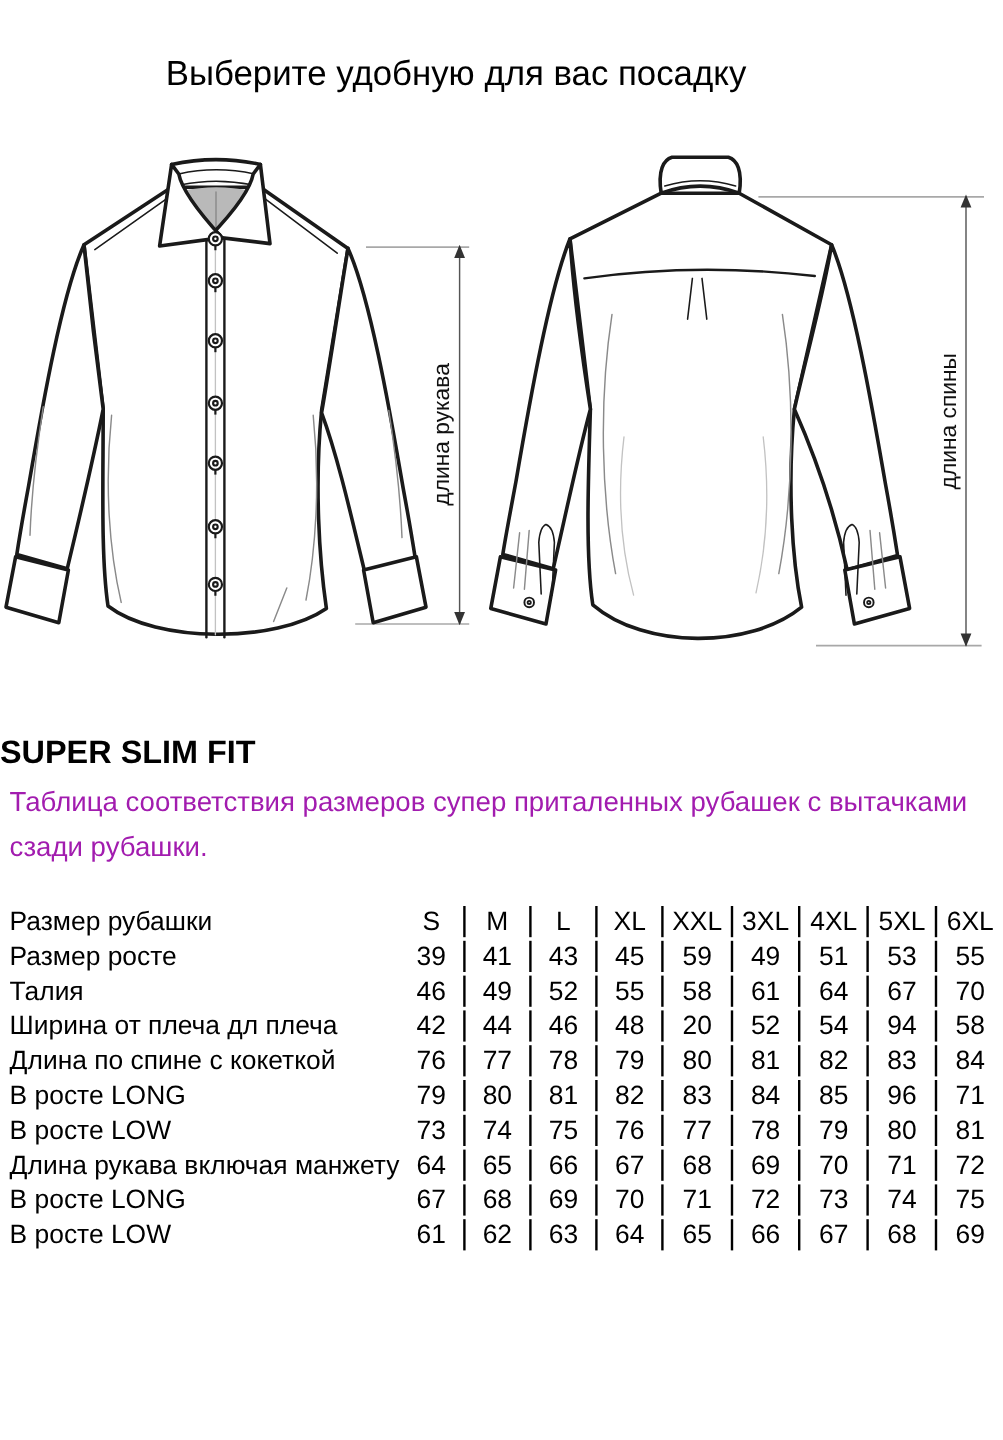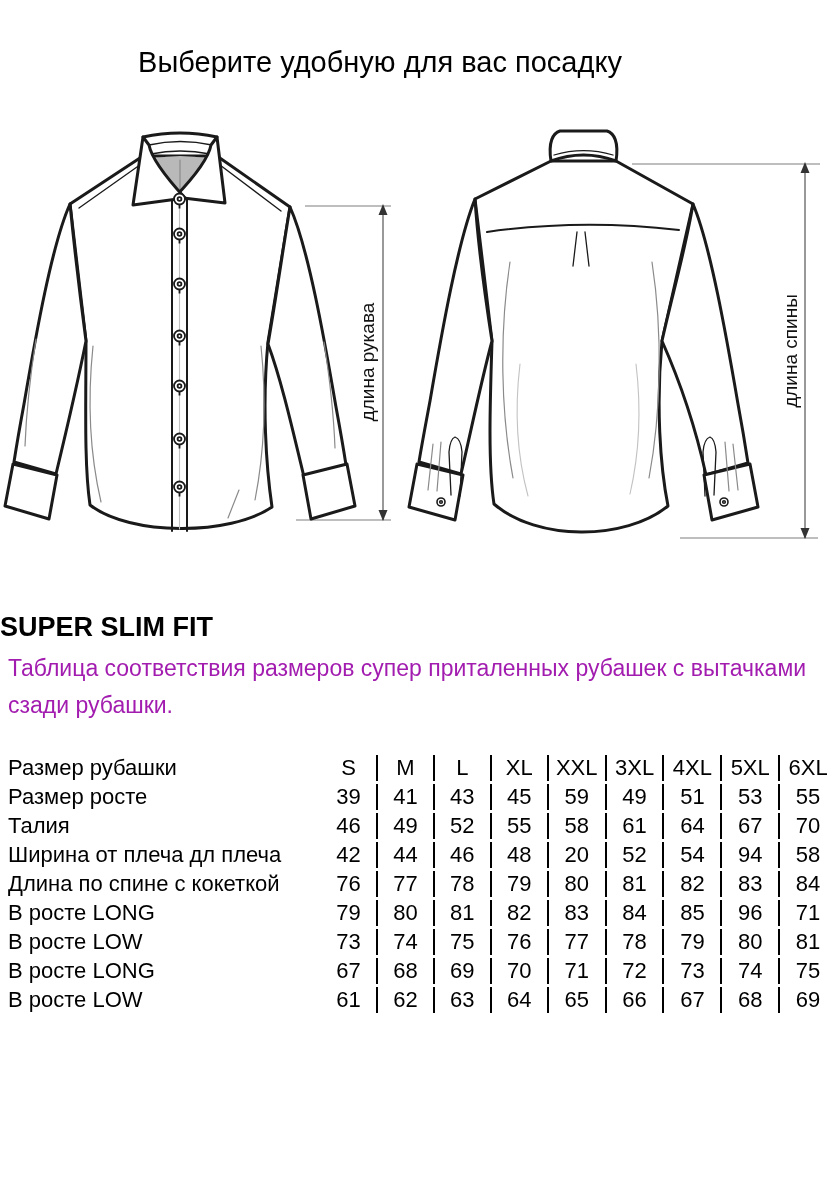--- a/index.html
+++ b/index.html
@@ -273,20 +273,32 @@
           <td class="val sep">74</td>
           <td class="val sep">75</td>
           <td class="val sep">76</td>
           <td class="val sep">77</td>
           <td class="val sep">78</td>
           <td class="val sep">79</td>
           <td class="val sep">80</td>
           <td class="val">81</td>
         </tr>
         <tr>
+          <td class="lbl">Длина рукава включая манжету</td>
+          <td class="val sep">64</td>
+          <td class="val sep">65</td>
+          <td class="val sep">66</td>
+          <td class="val sep">67</td>
+          <td class="val sep">68</td>
+          <td class="val sep">69</td>
+          <td class="val sep">70</td>
+          <td class="val sep">71</td>
+          <td class="val">72</td>
+        </tr>
+        <tr>
           <td class="lbl">В росте LONG</td>
           <td class="val sep">67</td>
           <td class="val sep">68</td>
           <td class="val sep">69</td>
           <td class="val sep">70</td>
           <td class="val sep">71</td>
           <td class="val sep">72</td>
           <td class="val sep">73</td>
           <td class="val sep">74</td>
           <td class="val">75</td>

